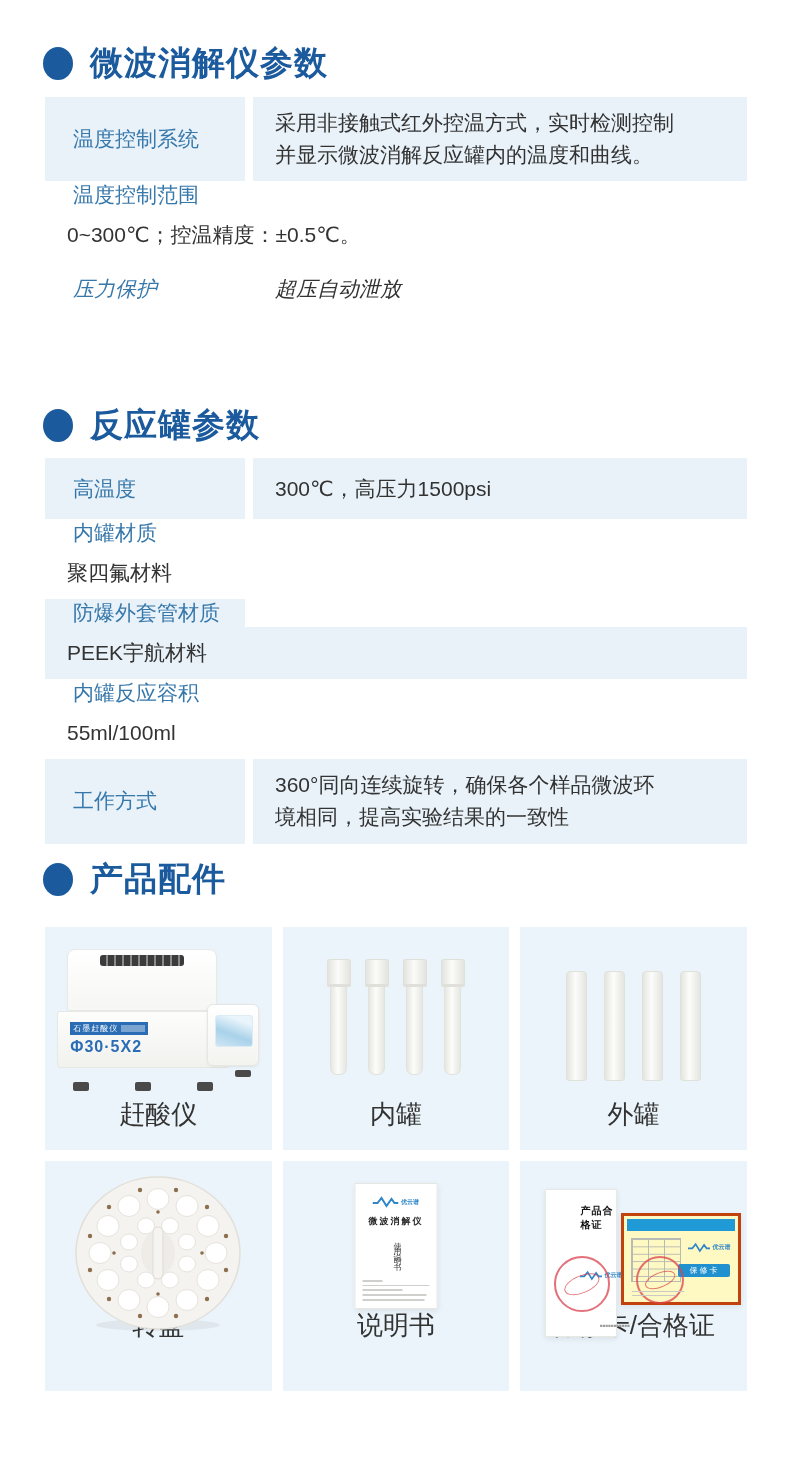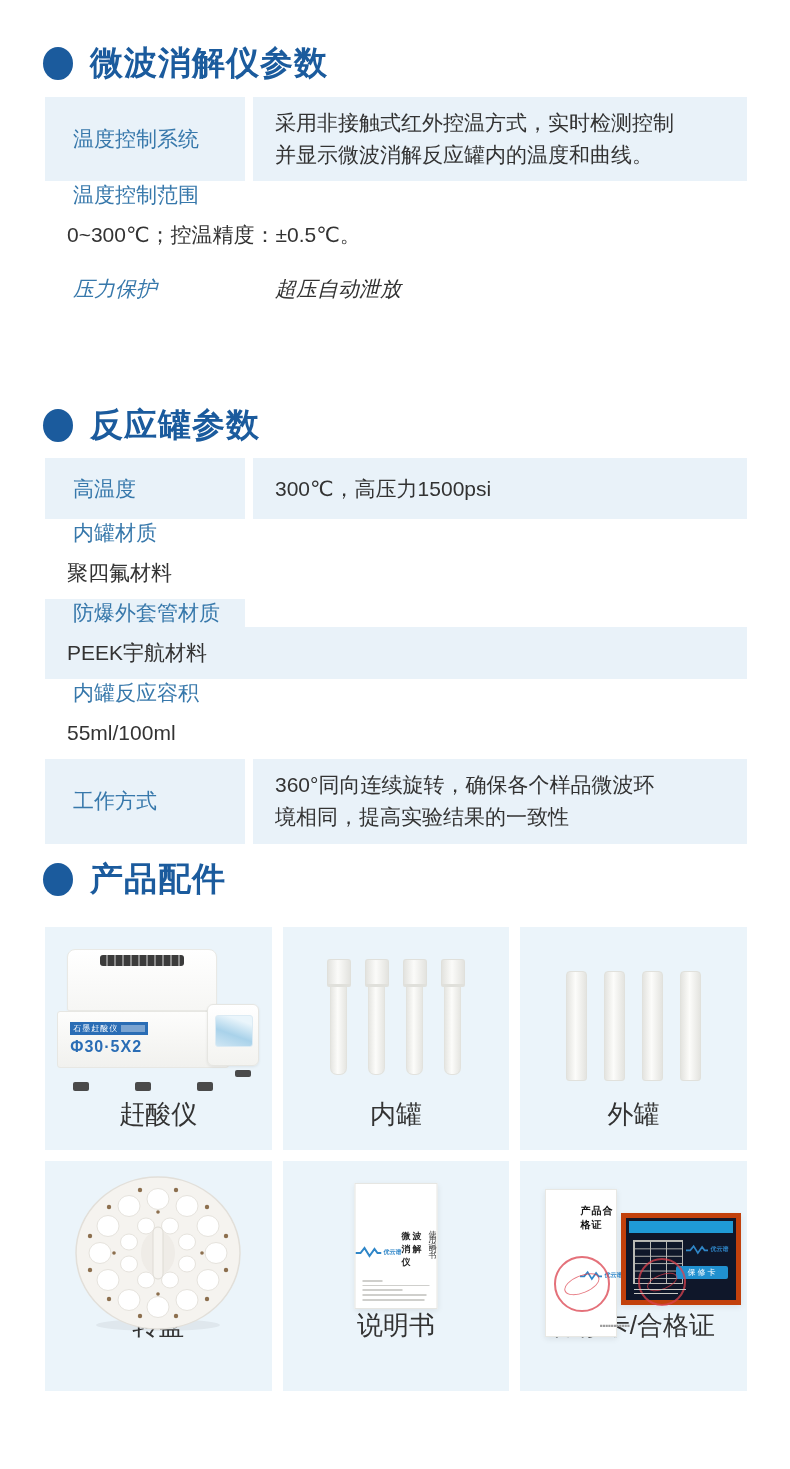--- a/index.html
+++ b/index.html
@@ -98,21 +98,21 @@
     background:linear-gradient(90deg,#e4e4e0,#fcfcfa 45%,#e4e4e0);
     border:1px solid #e1e1dc; border-radius:4px 4px 3px 3px;
   }
 
   
   .turntable { top:14px; width:172px; height:158px; }
 
   
   .manual {
     top:22px; width:83px; height:126px; background:#fff; border:1px solid #e6e6e2;
-    box-shadow:0 2px 6px rgba(0,0,0,.08); display:flex; flex-direction:row; align-items:center;
+    box-shadow:0 2px 6px rgba(0,0,0,.08); display:flex; flex-direction:column; align-items:center;
   }
   .logo { display:flex; align-items:center; gap:2px; }
   .logo .lg-text { font-size:6px; color:#2f86c8; line-height:1.1; font-weight:bold; white-space:nowrap; }
   .manual .logo { margin-top:12px; }
   .manual-title { margin-top:7px; font-size:9px; font-weight:bold; color:#222; letter-spacing:2px; }
   .manual-sub {
     margin-top:8px; writing-mode:vertical-rl; text-orientation:upright;
     font-size:8px; letter-spacing:5px; color:#444; height:52px;
   }
   .manual .lines { position:absolute; left:7px; right:7px; bottom:7px; }
@@ -129,22 +129,22 @@
   .cardA .logo { margin-top:38px; }
   .stamp { position:absolute; border:2px solid rgba(219,66,77,.75); border-radius:50%; }
   .stamp .inner {
     position:absolute; left:50%; top:50%; width:72%; height:34%;
     transform:translate(-50%,-50%) rotate(-22deg);
     border:1.5px solid rgba(219,66,77,.7); border-radius:50%;
   }
   .stampA { left:8px; top:66px; width:56px; height:56px; }
   .certA-company { position:absolute; bottom:8px; width:100%; text-align:center; font-size:5px; color:#9a9a9a; transform:scale(.9); }
   .cardB {
-    position:absolute; left:94px; top:24px; width:120px; height:92px; background:#0f172a;
-    border:5px solid #c2410c; box-shadow:0 2px 6px rgba(0,0,0,.08);
+    position:absolute; left:94px; top:24px; width:120px; height:92px; background:#fef9c3;
+    border:3px solid #c2410c; box-shadow:0 2px 6px rgba(0,0,0,.08);
   }
   .cardB .hdr { position:absolute; left:3px; top:3px; right:3px; height:12px; background:#1f9ad6; }
   .cardB .tbl {
     position:absolute; left:7px; top:22px; width:50px; height:44px;
     border:1px solid #b9b9b5;
     background-image:linear-gradient(#b9b9b5 1px,transparent 1px),linear-gradient(90deg,#b9b9b5 1px,transparent 1px);
     background-size:100% 7.4px,16px 100%;
   }
   .cardB .logo { position:absolute; right:8px; top:26px; }
   .cardB .pill {

